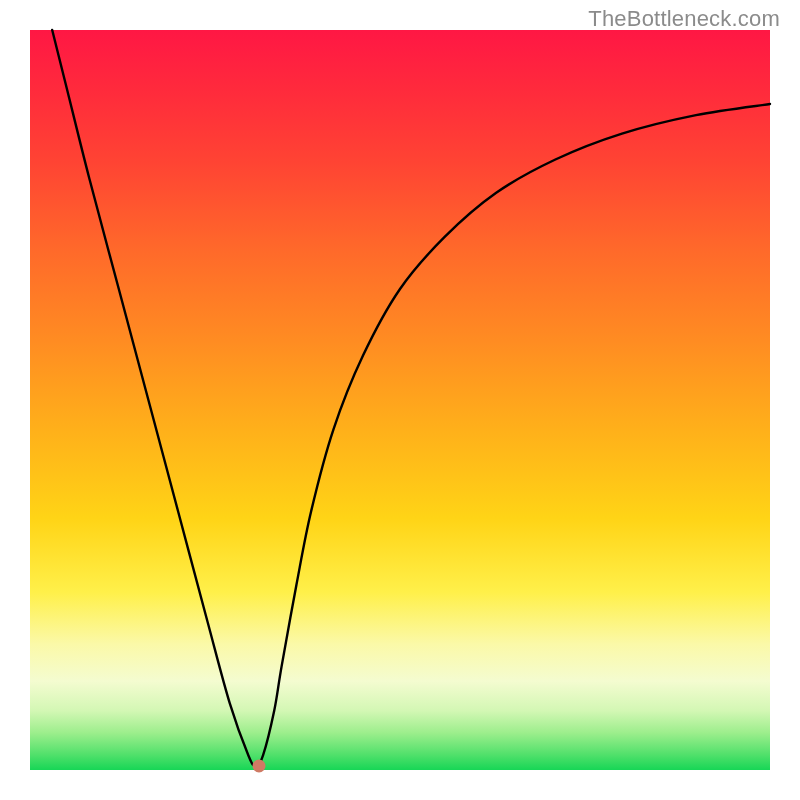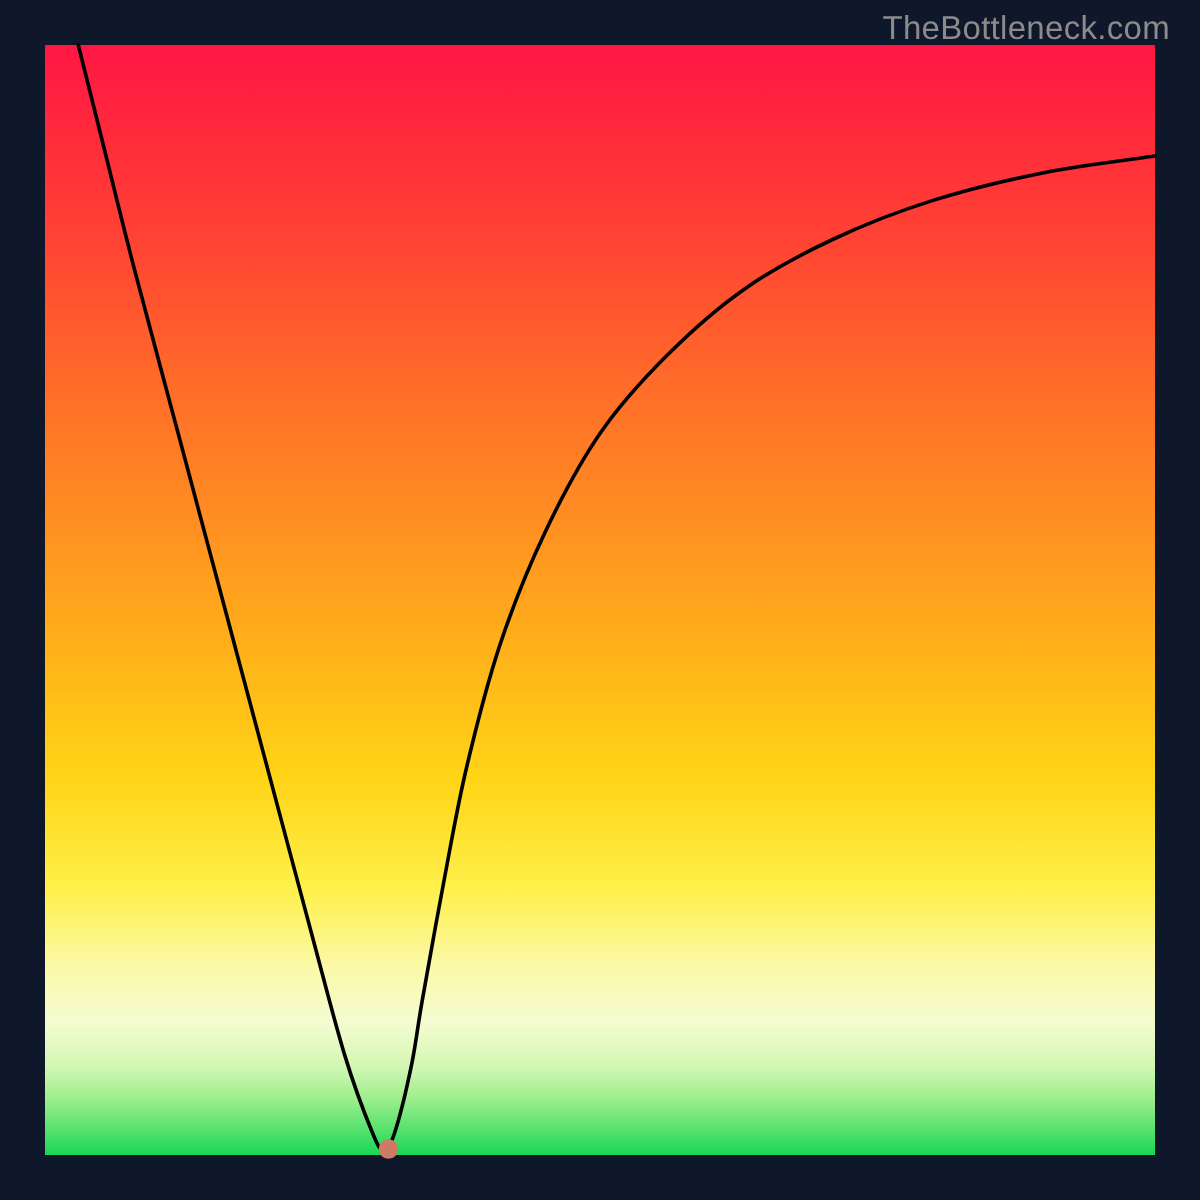--- a/index.html
+++ b/index.html
@@ -10,21 +10,21 @@
     background: #000;
     overflow: hidden;
     font-family: Arial, Helvetica, sans-serif;
   }
   .frame {
     position: absolute;
     top: 0;
     left: 0;
     width: 800px;
     height: 800px;
-    background: #0f172a;
+    background: #ffffff;
   }
   .plot-area {
     position: absolute;
     top: 30px;
     left: 30px;
     width: 740px;
     height: 740px;
     
     background: linear-gradient(
       to bottom,

